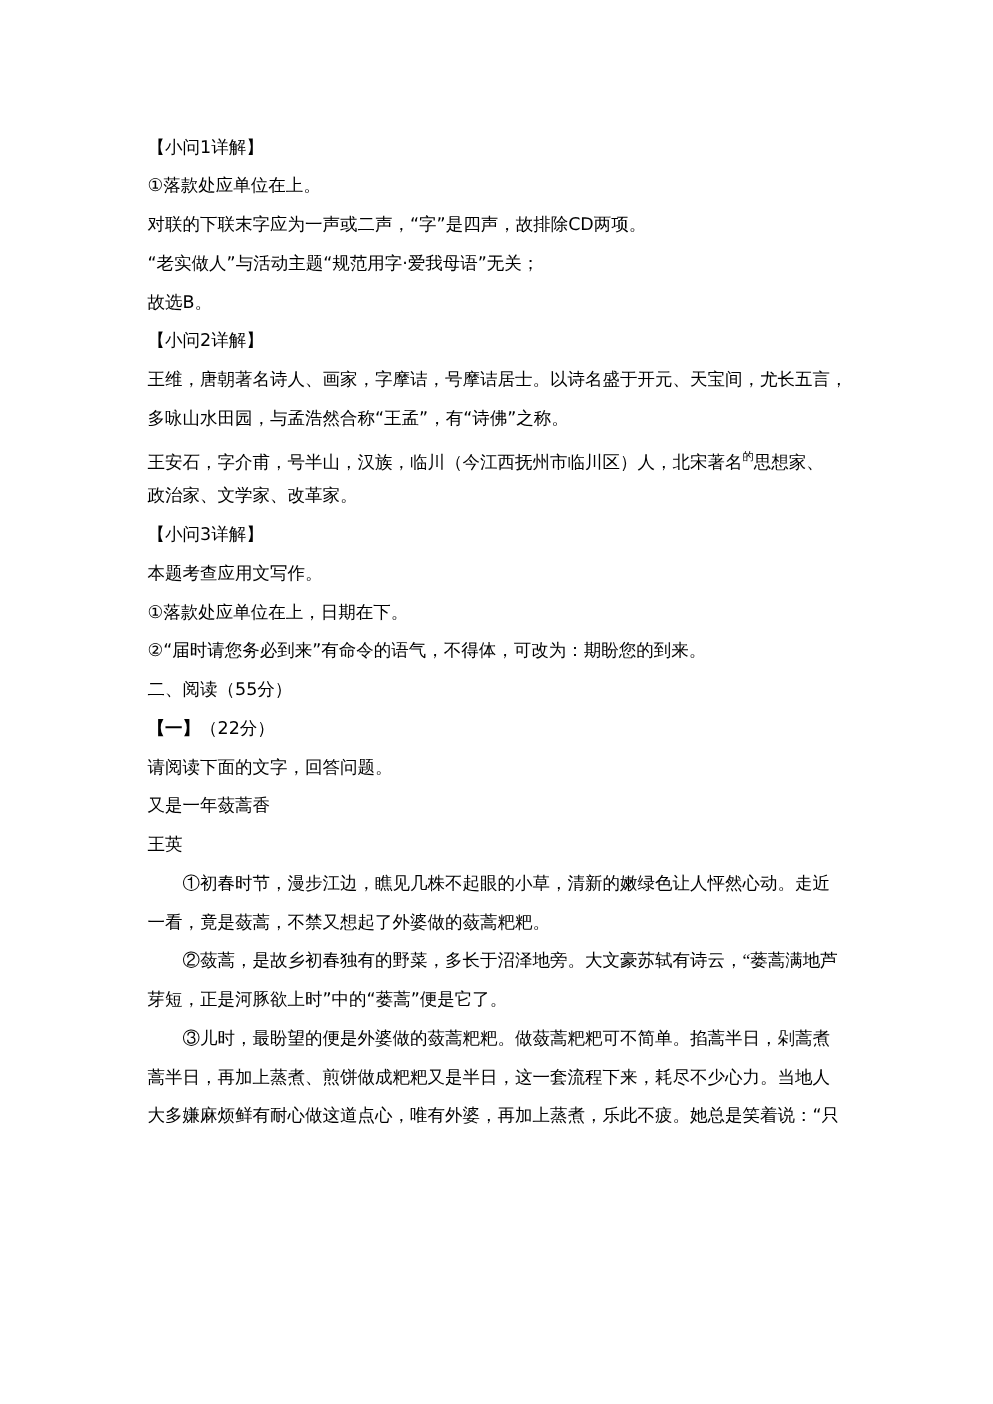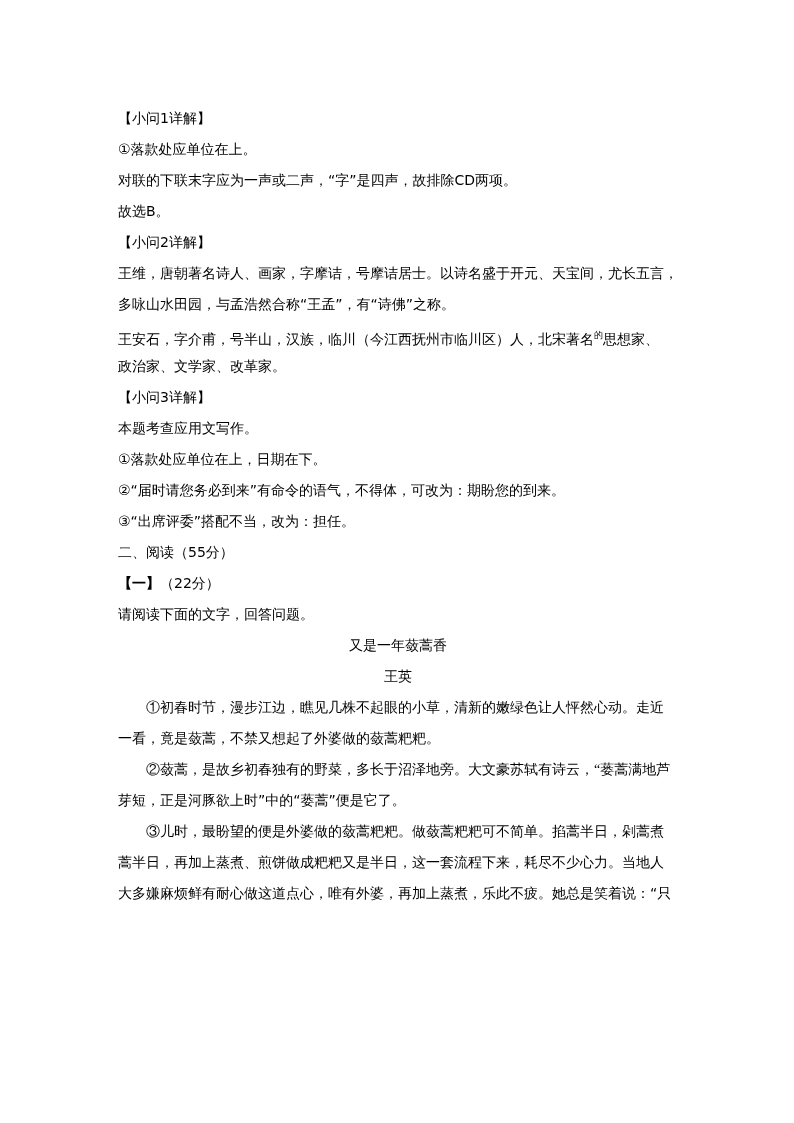--- a/index.html
+++ b/index.html
@@ -1,45 +1,45 @@
 <!DOCTYPE html>
 <html><head>
 <meta charset="utf-8">
 <style>
   html, body { margin: 0; padding: 0; background: #ffffff; }
   body { width: 794px; height: 1123px; position: relative; overflow: hidden;
          font-family: "DejaVu Sans", "Liberation Sans", sans-serif; color: #000; }
   .page { position: absolute; left: 118px; top: 103px; width: 560px; }
   .line { font-size: 14px; line-height: 31px; height: 31px; white-space: nowrap; letter-spacing: 0px; }
-  .center { text-align: center; font-family: Liberation Serif, serif; }
+  .center { text-align: left; font-family: Liberation Serif, serif; }
   .indent { text-indent: 28px; font-family: Liberation Serif, serif; }
   .bold { font-weight: bold; }
   .sup { font-size: 9px; vertical-align: 6px; }
 </style>
 </head>
 <body>
 
 <div class="page">
 
   <div class="line">【小问1详解】</div>
   <div class="line">①落款处应单位在上。</div>
   <div class="line">对联的下联末字应为一声或二声，“字”是四声，故排除CD两项。</div>
+  <div class="line">“老实做人”与活动主题“规范用字·爱我母语”无关；</div>
   <div class="line">故选B。</div>
 
   <div class="line">【小问2详解】</div>
   <div class="line">王维，唐朝著名诗人、画家，字摩诘，号摩诘居士。以诗名盛于开元、天宝间，尤长五言，</div>
   <div class="line">多咏山水田园，与孟浩然合称“王孟”，有“诗佛”之称。</div>
   <div class="line"><span>王安石，字介甫，号半山，汉族，临川（今江西抚州市临川区）人，北宋著名</span><span class="sup">的</span><span>思想家、</span></div>
   <div class="line">政治家、文学家、改革家。</div>
 
   <div class="line">【小问3详解】</div>
   <div class="line">本题考查应用文写作。</div>
   <div class="line">①落款处应单位在上，日期在下。</div>
   <div class="line">②“届时请您务必到来”有命令的语气，不得体，可改为：期盼您的到来。</div>
-  <div class="line">③“出席评委”搭配不当，改为：担任。</div>
 
   <div class="line">二、阅读（55分）</div>
   <div class="line"><span class="bold">【一】</span><span>（22分）</span></div>
   <div class="line">请阅读下面的文字，回答问题。</div>
   <div class="line center">又是一年蔹蒿香</div>
   <div class="line center">王英</div>
 
   <div class="line indent">①初春时节，漫步江边，瞧见几株不起眼的小草，清新的嫩绿色让人怦然心动。走近</div>
   <div class="line">一看，竟是蔹蒿，不禁又想起了外婆做的蔹蒿粑粑。</div>
   <div class="line indent">②蔹蒿，是故乡初春独有的野菜，多长于沼泽地旁。大文豪苏轼有诗云，“蒌蒿满地芦</div>

